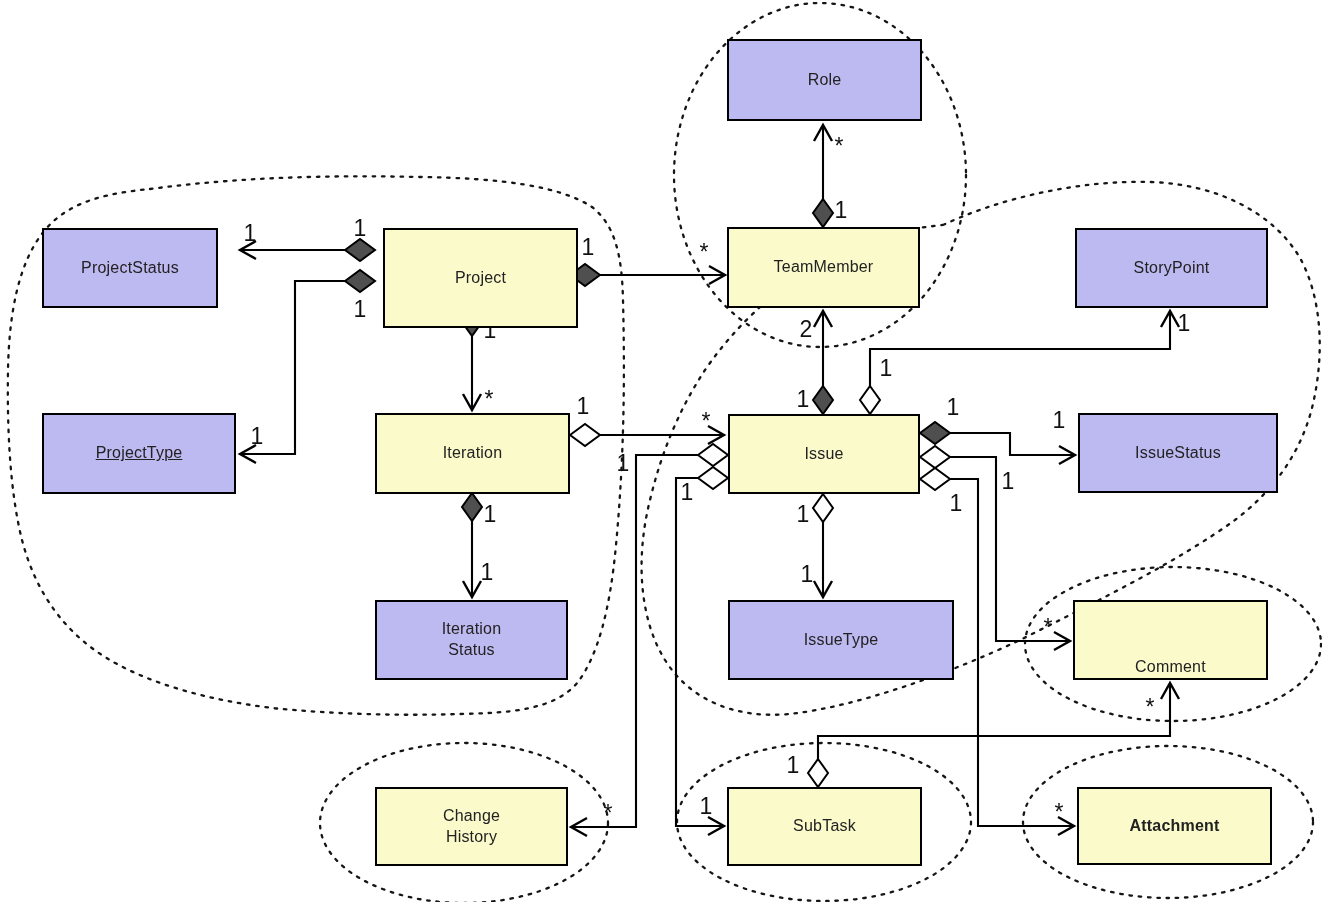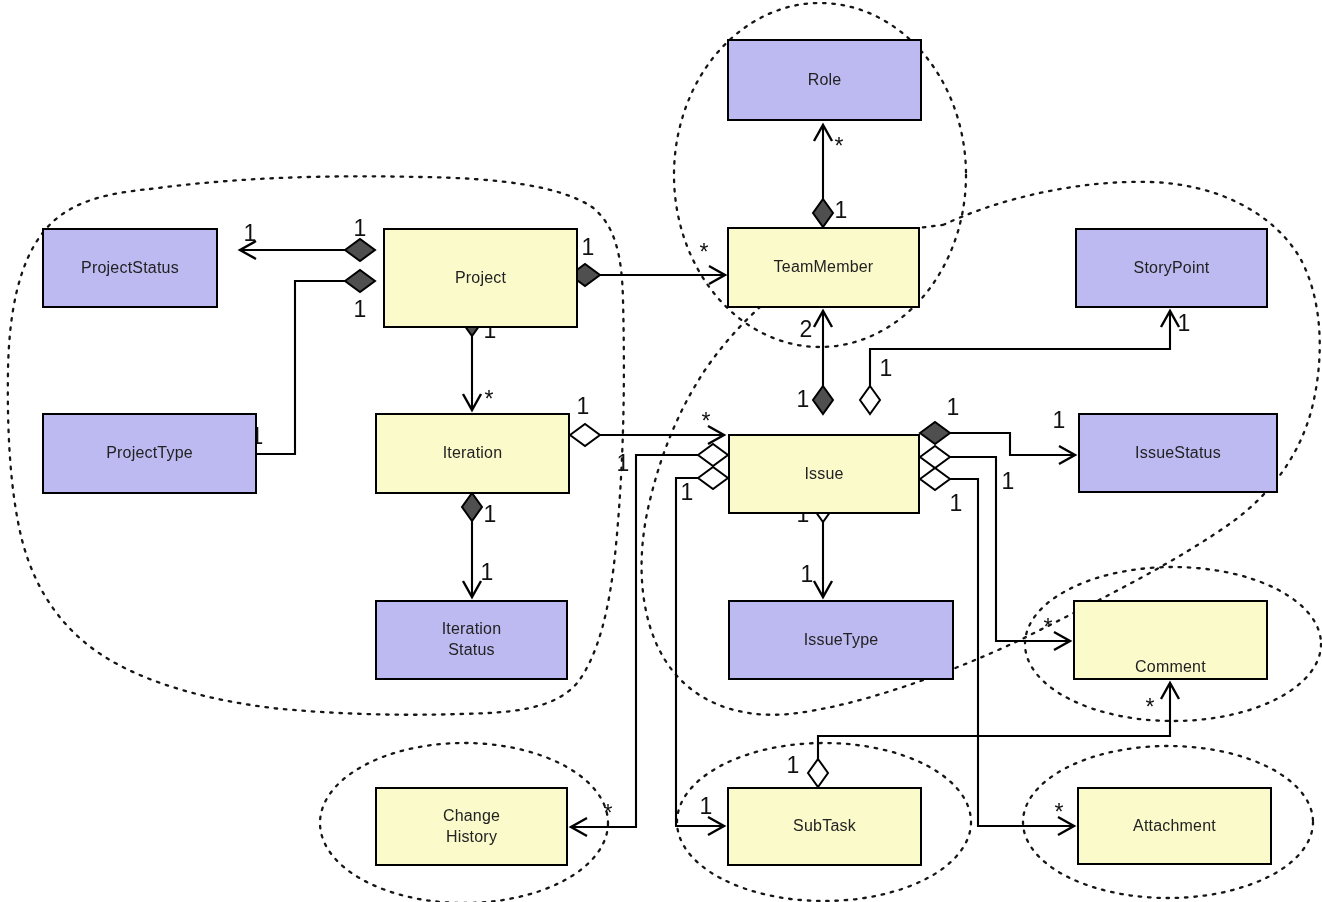--- a/index.html
+++ b/index.html
@@ -108,21 +108,21 @@
       <polyline points="818,759 818,736 1170,736 1170,683" class="edge"></polyline>
       <polygon points="818,759 828,773 818,787 808,773" class="dia-open"></polygon>
       <polyline points="1161,699 1170,683 1179,699" class="arrow"></polyline>
       <text x="793" y="773" class="mult">1</text>
       <text x="1150" y="715" class="mult">*</text>
     </svg>
   <div id="nodes">
       <div class="node purple" style="left: 42px; top: 228px; width: 176px; height: 80px;">
         <div>ProjectStatus</div>
       </div>
-      <div class="node purple" style="left: 42px; top: 413px; width: 215px; height: 81px;">
+      <div class="node purple" style="left: 42px; top: 413px; width: 194px; height: 81px; text-decoration: underline;">
         <div>ProjectType</div>
       </div>
       <div class="node yellow" style="left: 383px; top: 228px; width: 195px; height: 100px;">
         <div>Project</div>
       </div>
       <div class="node yellow" style="left: 375px; top: 413px; width: 195px; height: 81px;">
         <div>Iteration</div>
       </div>
       <div class="node purple" style="left: 375px; top: 600px; width: 193px; height: 80px;">
         <div>Iteration</div>
@@ -131,35 +131,35 @@
       <div class="node yellow" style="left: 375px; top: 787px; width: 193px; height: 79px;">
         <div>Change</div>
         <div>History</div>
       </div>
       <div class="node purple" style="left: 727px; top: 39px; width: 195px; height: 82px;">
         <div>Role</div>
       </div>
       <div class="node yellow" style="left: 727px; top: 227px; width: 193px; height: 81px;">
         <div>TeamMember</div>
       </div>
-      <div class="node yellow" style="left: 728px; top: 414px; width: 192px; height: 80px; margin-top: 20px;">
+      <div class="node yellow" style="left: 728px; top: 414px; width: 192px; height: 80px;">
         <div>Issue</div>
       </div>
       <div class="node purple" style="left: 728px; top: 600px; width: 226px; height: 80px;">
         <div>IssueType</div>
       </div>
       <div class="node yellow" style="left: 727px; top: 787px; width: 195px; height: 79px; align-items: center;">
         <div>SubTask</div>
       </div>
       <div class="node purple" style="left: 1075px; top: 228px; width: 193px; height: 80px;">
         <div>StoryPoint</div>
       </div>
       <div class="node purple" style="left: 1078px; top: 413px; width: 200px; height: 80px;">
         <div>IssueStatus</div>
       </div>
       <div class="node yellow" style="left: 1073px; top: 600px; width: 195px; height: 80px; justify-content: flex-end;">
         <div>Comment</div>
       </div>
-      <div class="node yellow" style="left: 1077px; top: 787px; width: 195px; height: 78px;">
+      <div class="node yellow" style="left: 1077px; top: 787px; width: 195px; height: 78px; font-weight: bold;">
         <div>Attachment</div>
       </div>
     </div>
 </div>
 
 </body></html>

